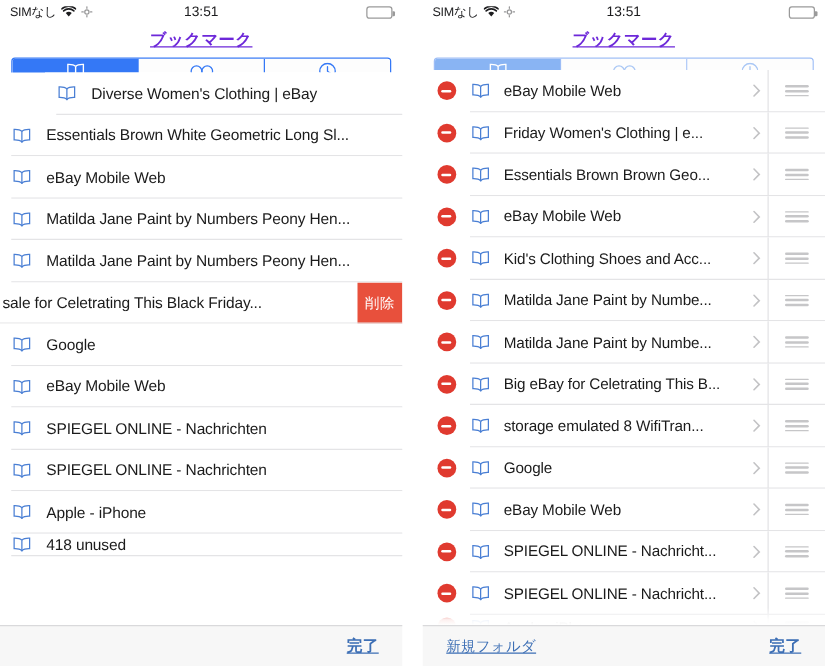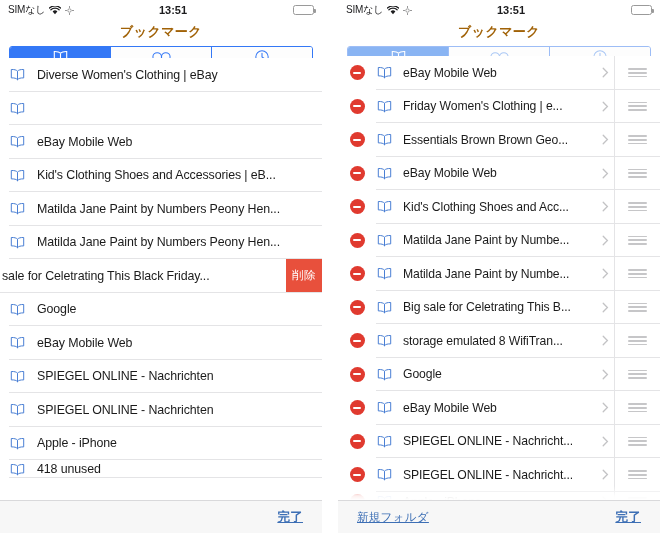--- a/index.html
+++ b/index.html
@@ -16,37 +16,37 @@
   .panel-left  { left:0; }
   .panel-right { left:338px; }
 
   
   .statusbar {
     position:relative; height:20px; background:#fff;
     display:flex; align-items:center; font-size:10.5px; color:#1c1c1e;
   }
   .sb-left { position:absolute; left:8px; display:flex; align-items:flex-end; gap:4px; }
   .sb-carrier { font-size:10px; letter-spacing:-0.2px; }
-  .sb-time { position:absolute; left:50%; transform:translateX(-50%); font-size:11px; font-weight:700; letter-spacing:0px;margin-left:12px; }
+  .sb-time { position:absolute; left:50%; transform:translateX(-50%); font-size:11px; font-weight:400; letter-spacing:0px; }
   .sb-right { position:absolute; right:8px; display:flex; align-items:center; }
   .wifi-ico { display:block; }
   .loc-ico  { display:block; opacity:.45; }
   .batt {
     width:21px; height:10px; border:1px solid #9a9a9a; border-radius:2.5px;
     position:relative; padding:1px;
   }
   .batt::after{
     content:""; position:absolute; right:-3px; top:3px; width:1.6px; height:4px;
     background:#9a9a9a; border-radius:0 1px 1px 0;
   }
   .batt-fill{ height:100%; background:#1c1c1e; border-radius:1px; }
 
   
   .navbar { height:24px; display:flex; align-items:center; justify-content:center; background:#fff; }
-  .nav-title { font-size:13px; font-weight:700; color:#a16207; letter-spacing:.4px; }
+  .nav-title { font-size:13px; font-weight:700; color:#6d28d9; letter-spacing:.4px;text-decoration:underline; }
 
   
   .segwrap { padding:2px 9px 5px 9px; background:#fff; }
   .segmented {
     display:flex; height:21px; border:1px solid #3478f6; border-radius:3px; overflow:hidden;
   }
   .panel-right .segmented { border-color:#9dbdf6; }
   .seg {
     flex:1; display:flex; align-items:center; justify-content:center;
     background:#fdfdfd; border-right:1px solid #3478f6;
@@ -184,58 +184,49 @@
           <svg class="ic" width="14" height="14" viewBox="0 0 14 14" fill="none" stroke-width="1.05">
               <circle cx="7" cy="7" r="6.2"></circle>
               <path d="M7 3.3V7l2.6 1.8" stroke-linecap="round"></path>
             </svg>
         </div>
       </div>
     </div>
 
     <div class="list">
       <div id="left-rows-a">
-          <div class="row" style="margin-top: -14px;">
+          <div class="row" style="margin-top: -14px; margin-left: 36px;">
             <span class="bookico">
               <svg width="15" height="13" viewBox="0 0 15 13" fill="none" stroke="#4a7fd4" stroke-width="1">
                 <path d="M7.5 3.2C6.3 1.9 4.4 1.4 1.3 1.5v8.4c3.1-.1 5 .4 6.2 1.7"></path>
                 <path d="M7.5 3.2c1.2-1.3 3.1-1.8 6.2-1.7v8.4c-3.1-.1-5 .4-6.2 1.7"></path>
                 <path d="M7.5 3.2v9"></path>
               </svg>
             </span>
             <span class="row-label">Diverse Women's Clothing | eBay</span>
           </div>
           <div class="row">
             <span class="bookico">
               <svg width="15" height="13" viewBox="0 0 15 13" fill="none" stroke="#4a7fd4" stroke-width="1">
                 <path d="M7.5 3.2C6.3 1.9 4.4 1.4 1.3 1.5v8.4c3.1-.1 5 .4 6.2 1.7"></path>
                 <path d="M7.5 3.2c1.2-1.3 3.1-1.8 6.2-1.7v8.4c-3.1-.1-5 .4-6.2 1.7"></path>
                 <path d="M7.5 3.2v9"></path>
               </svg>
             </span>
+            <span class="row-label">Essentials Brown White Geometric Long Sl...</span>
           </div>
           <div class="row">
             <span class="bookico">
               <svg width="15" height="13" viewBox="0 0 15 13" fill="none" stroke="#4a7fd4" stroke-width="1">
                 <path d="M7.5 3.2C6.3 1.9 4.4 1.4 1.3 1.5v8.4c3.1-.1 5 .4 6.2 1.7"></path>
                 <path d="M7.5 3.2c1.2-1.3 3.1-1.8 6.2-1.7v8.4c-3.1-.1-5 .4-6.2 1.7"></path>
                 <path d="M7.5 3.2v9"></path>
               </svg>
             </span>
             <span class="row-label">eBay Mobile Web</span>
-          </div>
-          <div class="row">
-            <span class="bookico">
-              <svg width="15" height="13" viewBox="0 0 15 13" fill="none" stroke="#4a7fd4" stroke-width="1">
-                <path d="M7.5 3.2C6.3 1.9 4.4 1.4 1.3 1.5v8.4c3.1-.1 5 .4 6.2 1.7"></path>
-                <path d="M7.5 3.2c1.2-1.3 3.1-1.8 6.2-1.7v8.4c-3.1-.1-5 .4-6.2 1.7"></path>
-                <path d="M7.5 3.2v9"></path>
-              </svg>
-            </span>
-            <span class="row-label">Kid's Clothing Shoes and Accessories | eB...</span>
           </div>
           <div class="row">
             <span class="bookico">
               <svg width="15" height="13" viewBox="0 0 15 13" fill="none" stroke="#4a7fd4" stroke-width="1">
                 <path d="M7.5 3.2C6.3 1.9 4.4 1.4 1.3 1.5v8.4c3.1-.1 5 .4 6.2 1.7"></path>
                 <path d="M7.5 3.2c1.2-1.3 3.1-1.8 6.2-1.7v8.4c-3.1-.1-5 .4-6.2 1.7"></path>
                 <path d="M7.5 3.2v9"></path>
               </svg>
             </span>
             <span class="row-label">Matilda Jane Paint by Numbers Peony Hen...</span>
@@ -582,21 +573,21 @@
                 <span></span>
               </span>
             </span>
             <span class="bookico">
               <svg width="15" height="13" viewBox="0 0 15 13" fill="none" stroke="#4a7fd4" stroke-width="1">
                 <path d="M7.5 3.2C6.3 1.9 4.4 1.4 1.3 1.5v8.4c3.1-.1 5 .4 6.2 1.7"></path>
                 <path d="M7.5 3.2c1.2-1.3 3.1-1.8 6.2-1.7v8.4c-3.1-.1-5 .4-6.2 1.7"></path>
                 <path d="M7.5 3.2v9"></path>
               </svg>
             </span>
-            <span class="row-label">Big sale for Celetrating This B...</span>
+            <span class="row-label">Big eBay for Celetrating This B...</span>
             <span class="chevron">
               <svg width="7" height="11" viewBox="0 0 7 11" fill="none" stroke="#c3c3c5" stroke-width="1.3" stroke-linecap="round">
                 <path d="M1.2 1.2 5.4 5.5 1.2 9.8"></path>
               </svg>
             </span>
             <span class="reorder">
               <span class="bars">
                 <i></i>
                 <i></i>
                 <i></i>

